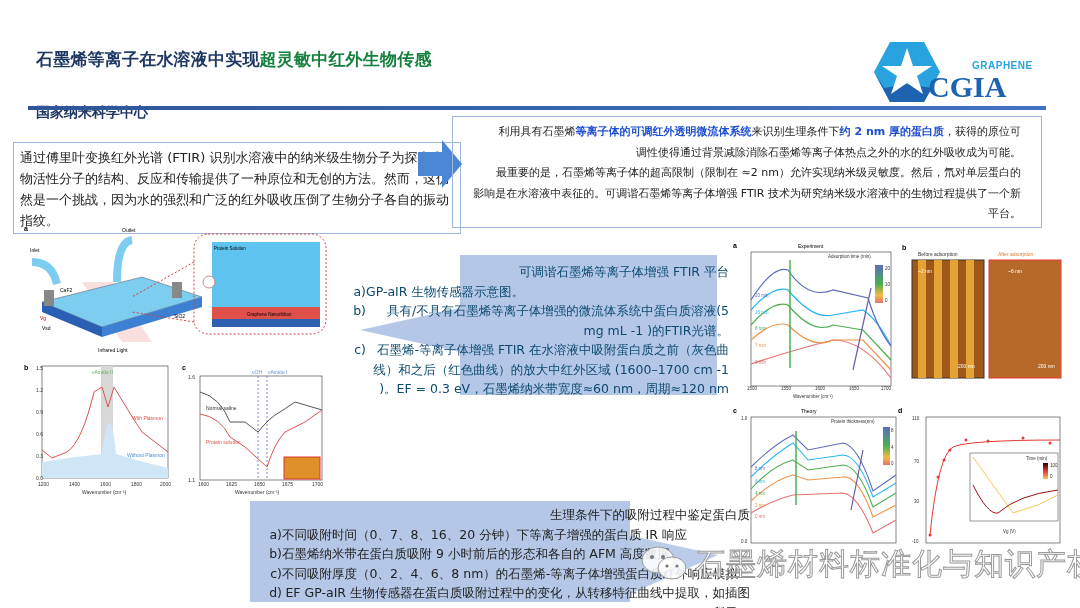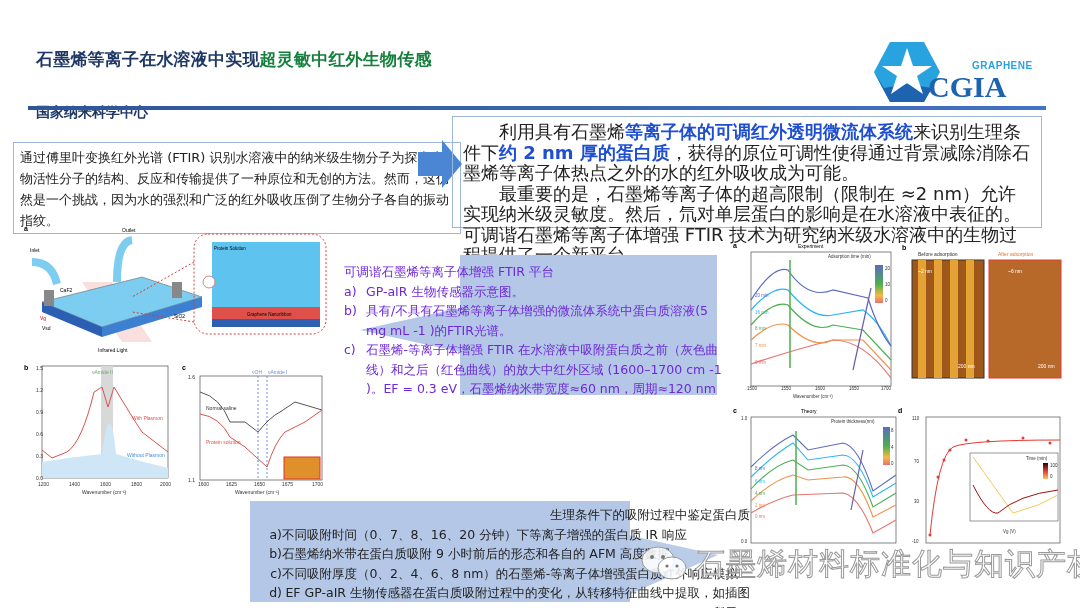--- a/index.html
+++ b/index.html
@@ -10,32 +10,32 @@
   .title .hl { color: #15803d; text-align: right; }
   .subtitle { position: absolute; left: 36px; top: 80px; font-size: 14px; font-weight: bold; color: #1f3864; white-space: nowrap; margin-top: 24px; }
   .rule { position: absolute; left: 28px; top: 106px; width: 1018px; height: 4px; background: linear-gradient(90deg, #2f5597, #3a66b0 60%, #4472c4); }
 
   .logo { position: absolute; left: 872px; top: 36px; width: 170px; height: 70px; }
   .logo .graphene { position: absolute; left: 100px; top: 24px; font-size: 10px; font-weight: bold; color: #29a3e0; letter-spacing: 0.5px; font-family: "Liberation Sans", sans-serif; }
   .logo .cgia { position: absolute; left: 56px; top: 34px; font-size: 30px; font-weight: bold; color: #1e63b0; font-family: "Liberation Serif", serif; line-height: 34px; }
 
   .box1 { position: absolute; left: 13px; top: 142px; width: 448px; height: 92px; border: 1.5px solid #9db7dc; padding: 4px 6px; font-size: 13px; line-height: 21px; color: #222; }
   .arrow-big { position: absolute; left: 418px; top: 140px; width: 44px; height: 48px; }
-  .box2 { position: absolute; left: 452px; top: 116px; width: 590px; height: 112px; border: 1.5px solid #9db7dc; padding: 5px 10px; font-size: 18px; line-height: 20.5px; color: #222; }
+  .box2 { position: absolute; left: 452px; top: 116px; width: 590px; height: 112px; border: 1.5px solid #9db7dc; padding: 5px 20px; font-size: 11px; line-height: 20.5px; color: #222; text-align: right; }
   .box2 .bl { color: #1f4fd0; font-weight: bold; }
   .box2 p { text-indent: 2em; }
 
   .fig-a { position: absolute; left: 22px; top: 222px; width: 318px; height: 135px; }
   .fig-b { position: absolute; left: 22px; top: 362px; width: 158px; height: 140px; }
   .fig-c { position: absolute; left: 180px; top: 362px; width: 160px; height: 140px; }
 
   .callout1 { position: absolute; left: 330px; top: 250px; width: 400px; height: 150px; }
   .callout1 .bg { position: absolute; left: 130px; top: 5px; width: 257px; height: 140px; background: #b4c7e7; }
   .callout1 .arrowtip { position: absolute; left: 30px; top: 58px; width: 0; height: 0; border-top: 22px solid transparent; border-bottom: 22px solid transparent; border-right: 100px solid #b4c7e7; }
-  .callout1 .txt { position: absolute; left: 14px; top: 12px; width: 385px; font-size: 12.5px; line-height: 19.5px; color: #6d28d9; }
+  .callout1 .txt { position: absolute; left: 14px; top: 12px; width: 385px; font-size: 12.5px; line-height: 19.5px; color: #0c4a6e; text-align: right; }
   .list .li { display: flex; }
   .list .li .m { width: 22px; flex: none; }
 
   .callout2 { position: absolute; left: 250px; top: 495px; width: 500px; height: 113px; text-align: right; }
   .callout2 .bg { position: absolute; left: 0; top: 6px; width: 380px; height: 101px; background: #b4c7e7; }
   .callout2 .arrowtip { position: absolute; left: 378px; top: 40px; width: 0; height: 0; border-top: 20px solid transparent; border-bottom: 40px solid transparent; border-left: 90px solid #b4c7e7; opacity: .9; }
   .callout2 .txt { position: absolute; left: 10px; top: 10px; width: 490px; font-size: 12.5px; line-height: 19.5px; color: #222; }
 
   .fig-ra { position: absolute; left: 733px; top: 240px; width: 165px; height: 160px; }
   .fig-rb { position: absolute; left: 898px; top: 240px; width: 165px; height: 150px; }

